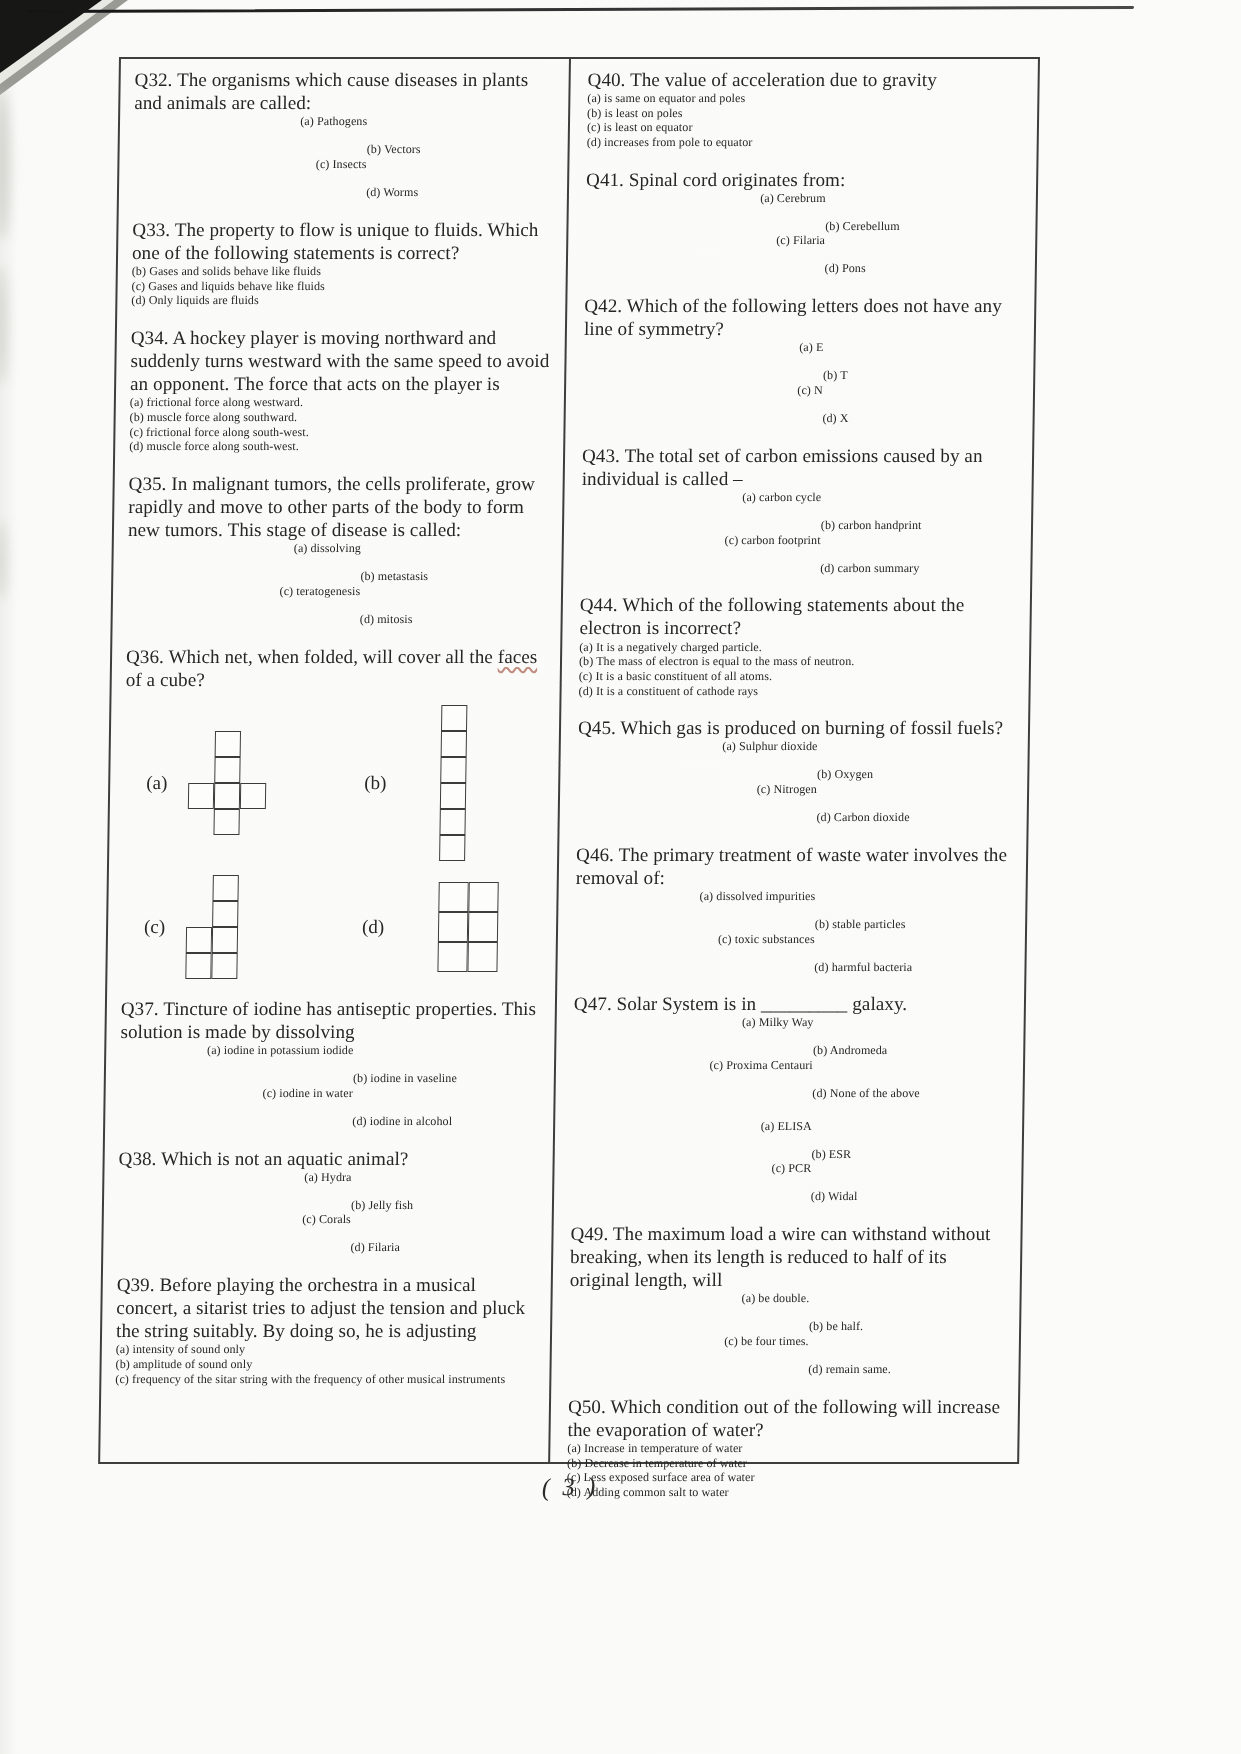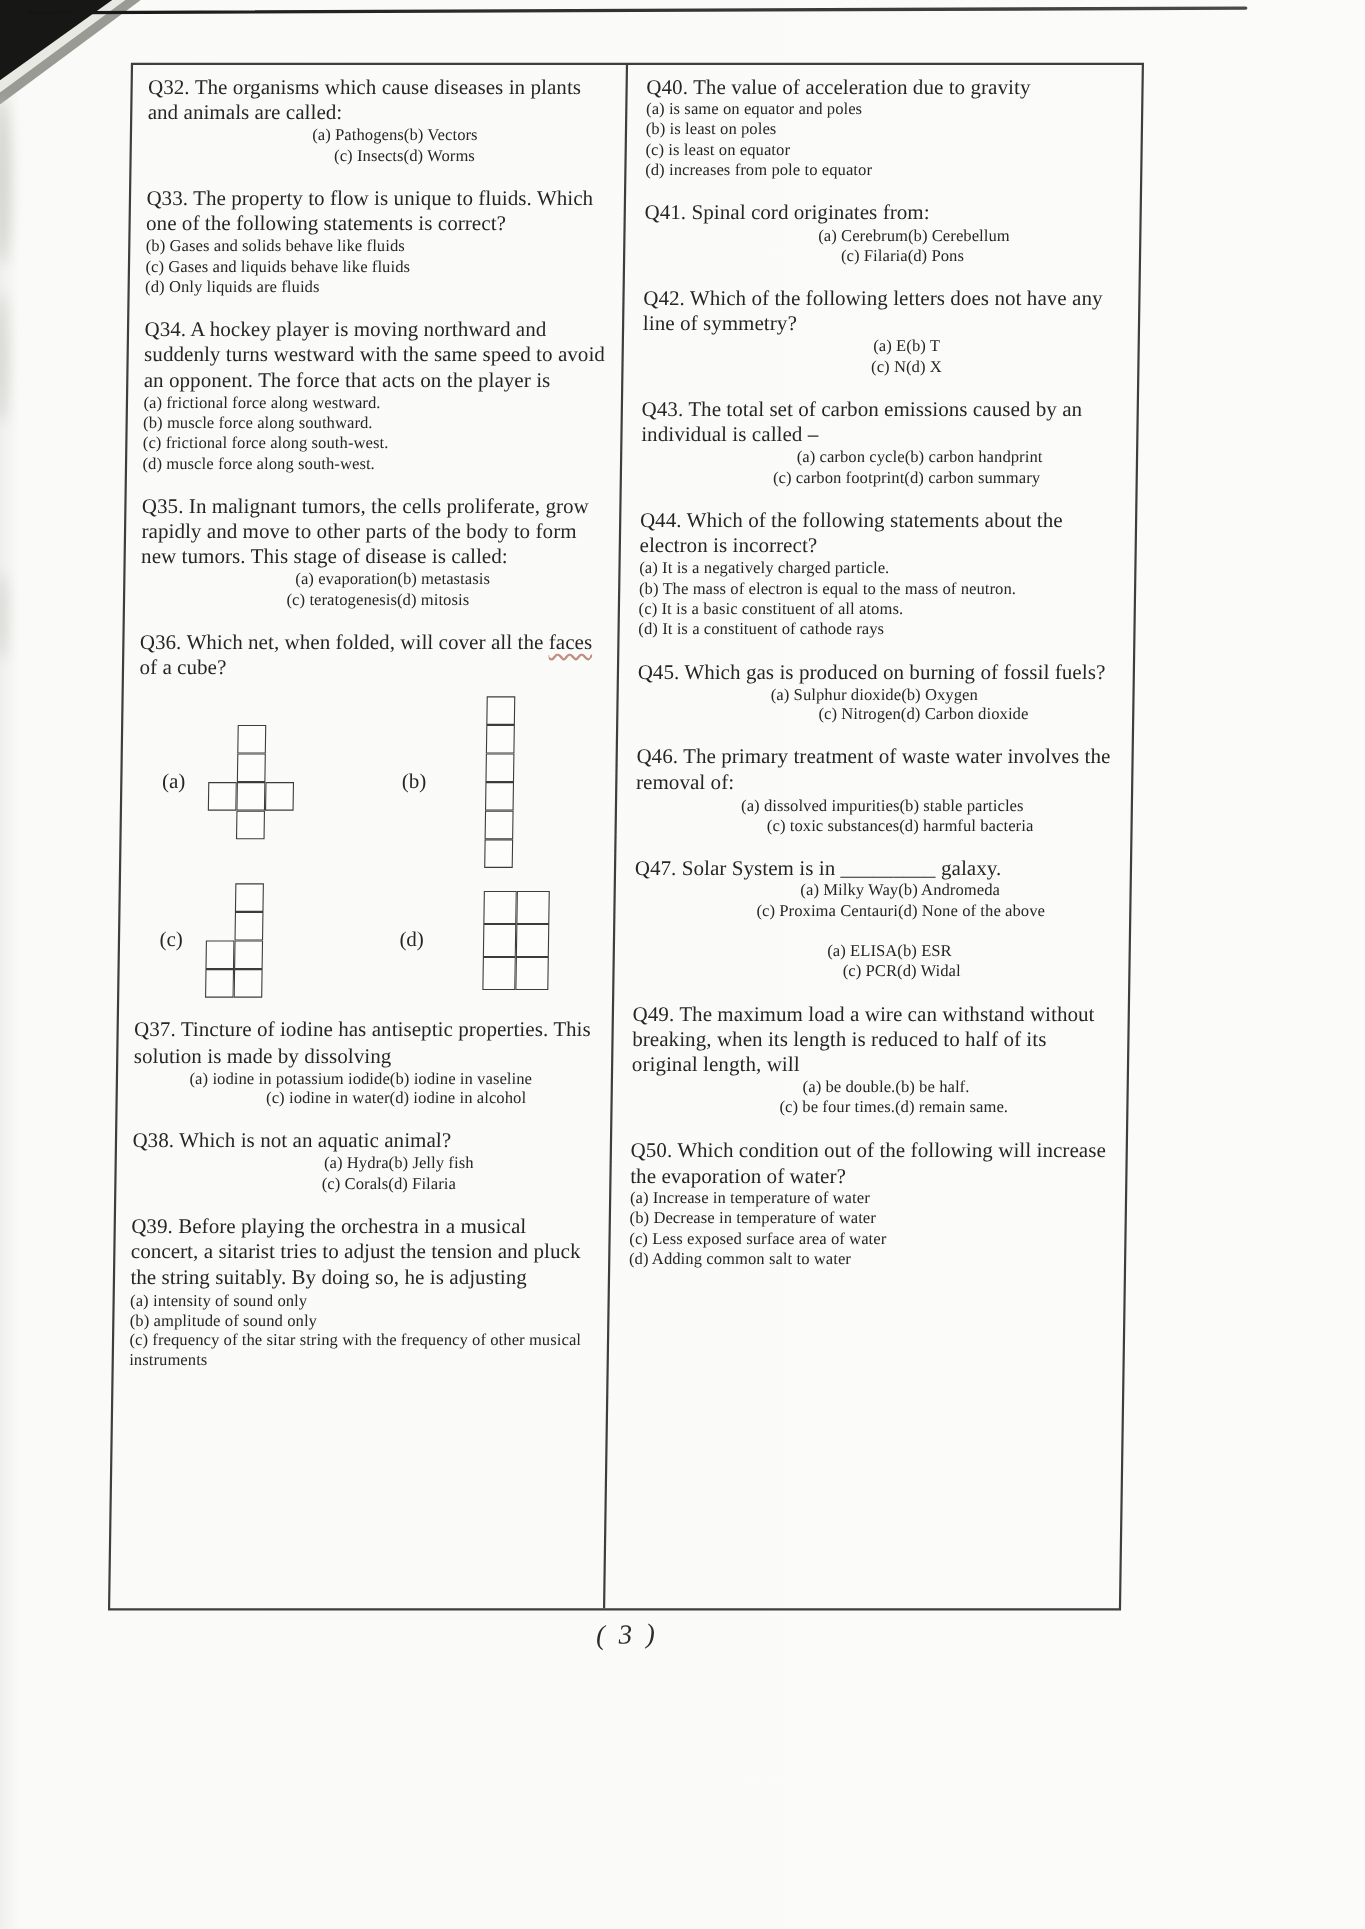--- a/index.html
+++ b/index.html
@@ -37,23 +37,23 @@
     background:transparent;
   }
   .col { box-sizing:border-box; padding:9px 10px 0 14px; }
   .col-left  { width:450px; border-right:2px solid #3e3e3c; }
   .col-right { flex:1; padding-left:17px; padding-right:14px; }
 
   .question { margin-bottom:18px; }
   .q-p { margin:0; font-size:19px; line-height:1.22; letter-spacing:.1px; }
   .q-num { }
   .q-options { }
-  .opt-row { display:flex; font-size:15px; line-height:1.22; letter-spacing:.1px; }
+  .opt-row { display:flex; font-size:12px; line-height:1.22; letter-spacing:.1px; }
   .opt-row.pair .opt:first-child { width:55%; flex-shrink:0;text-align:right; }
-  .opt-row.pair .opt:last-child  { flex:1; }
+  .opt-row.pair .opt:last-child  { flex:1;margin-top:28px; }
   .opt-row.single .opt { width:100%; }
 
   .squiggle { text-decoration:underline wavy #c18e82 1.5px; text-underline-offset:4px; }
 
   
   .diagram-row { display:flex; margin-top:14px; }
   .diagram-item { width:50%; display:flex; align-items:center; }
   .diagram-label { margin-left:22px; width:42px; font-size:19px; flex-shrink:0; }
   .diagram-item.second .diagram-label { margin-left:28px; }
   .diagram-item.second .net-grid { margin-left:34px; }
@@ -121,21 +121,21 @@
             <div class="opt-row single">
               <div class="opt">(d) muscle force along south-west.</div>
             </div>
           </div>
   </div>
 
   <div class="question">
     <p class="q-p"><span class="q-num">Q35.</span> <span class="q-text">In malignant tumors, the cells proliferate, grow rapidly and move to other parts of the body to form new tumors. This stage of disease is called:</span></p>
     <div class="q-options">
             <div class="opt-row pair">
-              <div class="opt">(a) evaporation</div>
+              <div class="opt">(a) dissolving</div>
               <div class="opt">(b) metastasis</div>
             </div>
             <div class="opt-row pair">
               <div class="opt">(c) teratogenesis</div>
               <div class="opt">(d) mitosis</div>
             </div>
           </div>
   </div>
 
   <div class="question">

